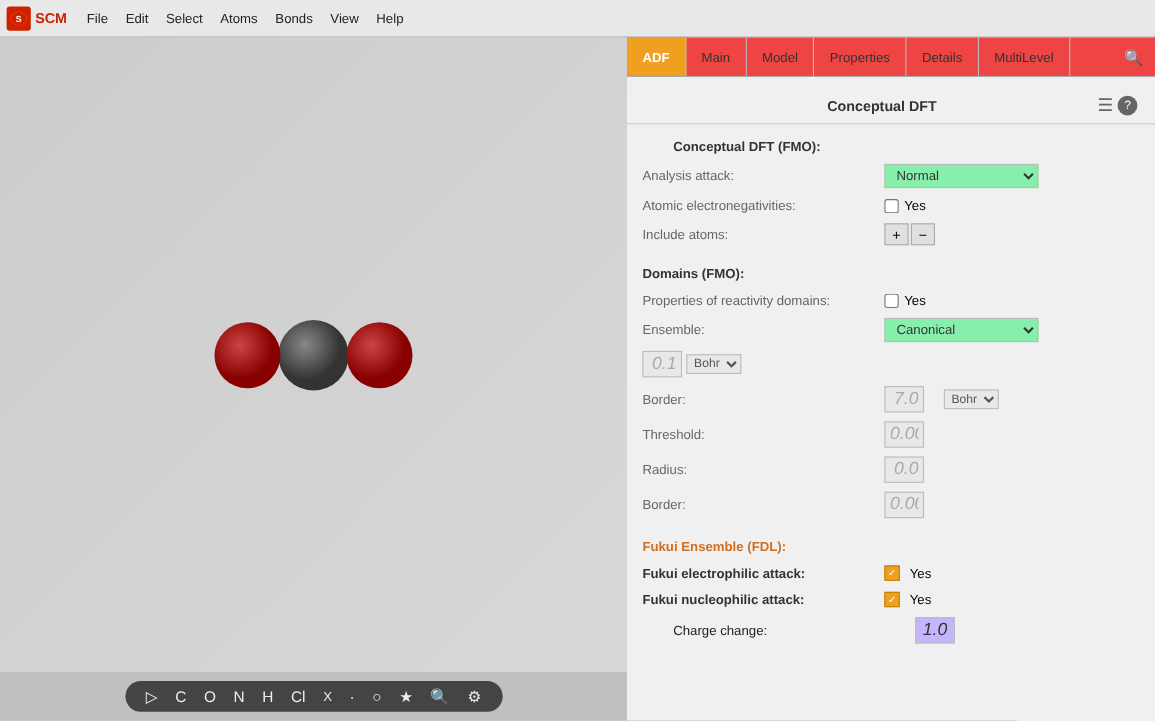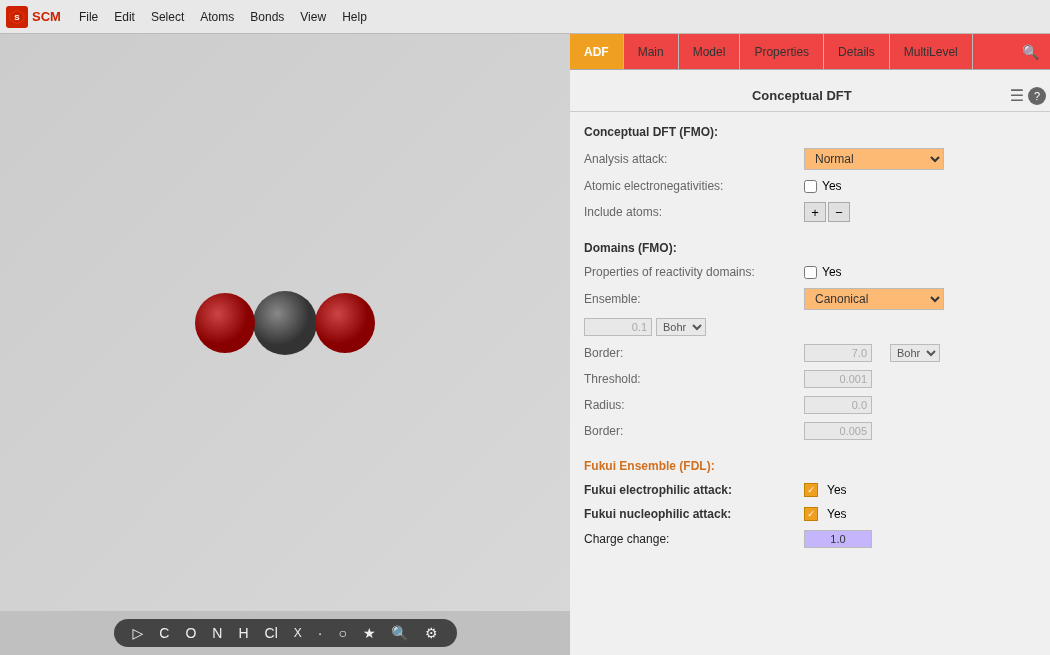--- a/index.html
+++ b/index.html
@@ -113,21 +113,21 @@
     
     .content-area {
       flex: 1;
       overflow-y: auto;
       padding: 10px 0;
     }
 
     
     .page-title-bar {
       display: flex; align-items: center; justify-content: space-between;
-      padding: 6px 4px;
+      padding: 6px 16px;
       border-bottom: 1px solid #ccc;
       margin-bottom: 8px;
     }
     .page-title-text {
       font-size: 13px; font-weight: bold; color: #333;
       flex: 1; text-align: center;
     }
     .title-icon-btn {
       cursor: pointer; font-size: 16px; color: #666;
       padding: 0 4px;
@@ -136,37 +136,37 @@
     
     .form-row {
       display: flex; align-items: center;
       padding: 4px 14px;
       min-height: 24px;
     }
     .form-label {
       color: #666; font-size: 12px;
       flex: 0 0 220px;
     }
-    .form-label.active { color: #222; }
+    .form-label.active { color: #222; margin-left: 28px; }
     .form-label.bold { font-weight: bold; color: #333; }
     .form-control { flex: 1; }
 
     
     .checkbox-wrapper {
       display: flex; align-items: center; gap: 5px;
     }
     .checkbox-wrapper input[type=checkbox] { margin: 0; }
 
     
     .dropdown-wrapper {
       display: flex; align-items: center;
       gap: 0;
     }
     .dropdown-select {
-      background: #fdba74;
+      background: #86efac;
       border: 1px solid #bbb;
       padding: 2px 6px;
       font-size: 12px;
       min-width: 140px;
       color: #333;
       cursor: pointer;
     }
 
     
     .inc-dec-wrapper { display: flex; gap: 2px; }
@@ -177,23 +177,24 @@
       cursor: pointer; font-size: 13px;
       display: flex; align-items: center; justify-content: center;
     }
 
     
     .number-input {
       background: #e8e8e8;
       border: 1px solid #bbb;
       text-align: right;
       padding: 2px 4px;
-      font-size: 11px;
-      width: 68px;
+      font-size: 16px;
+      width: 36px;
       color: #333;
+      font-style: italic;
     }
     .number-input.disabled { color: #aaa; }
     .unit-dropdown {
       background: #e8e8e8;
       border: 1px solid #bbb;
       font-size: 11px;
       color: #555;
       padding: 1px 2px;
     }
 

